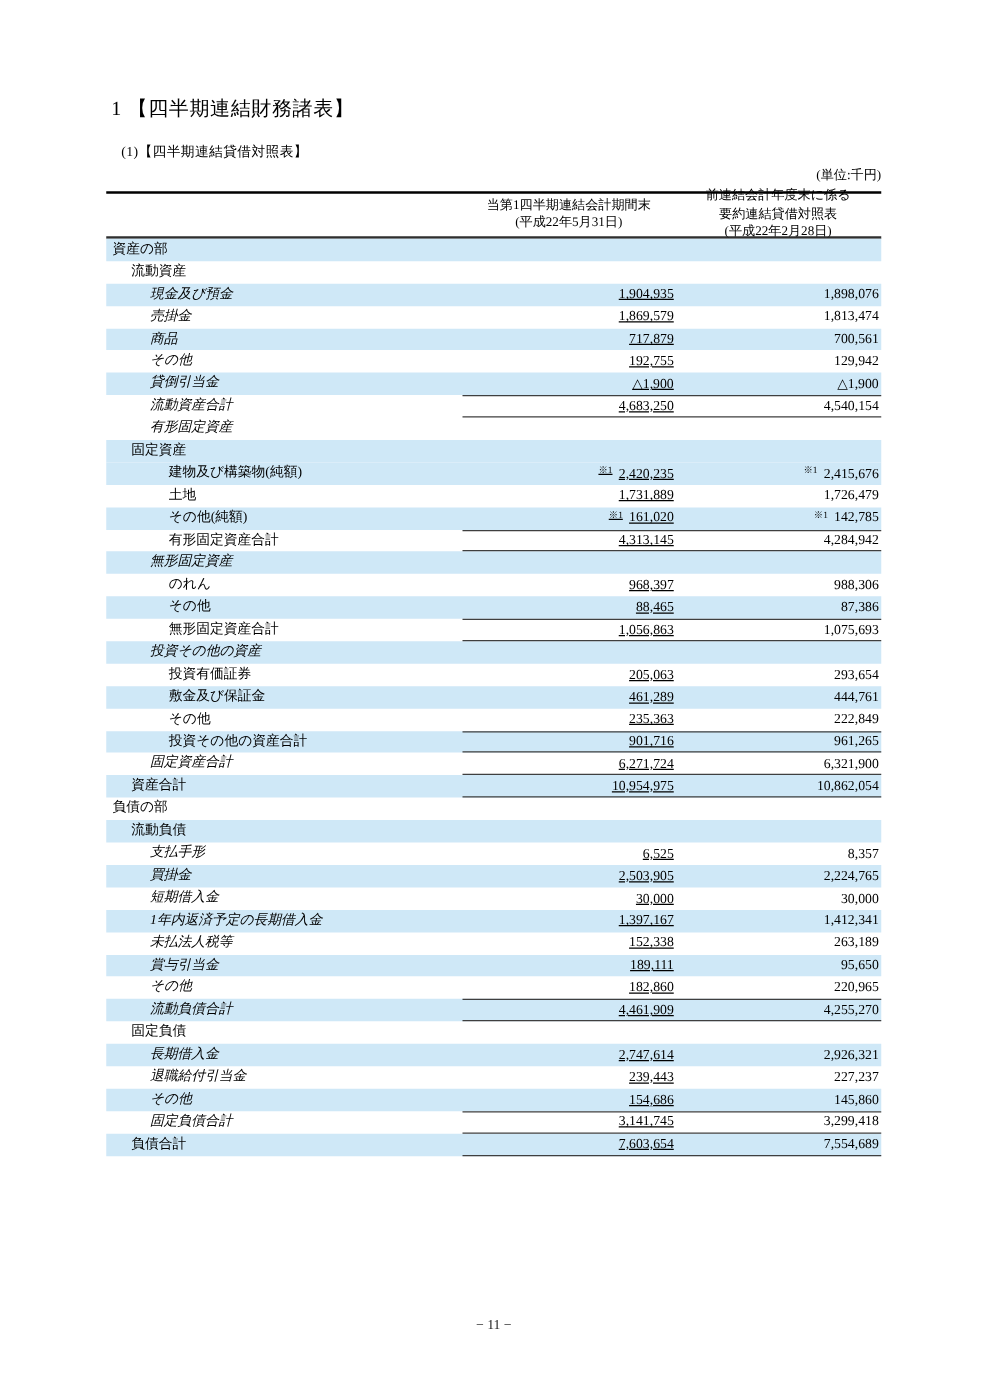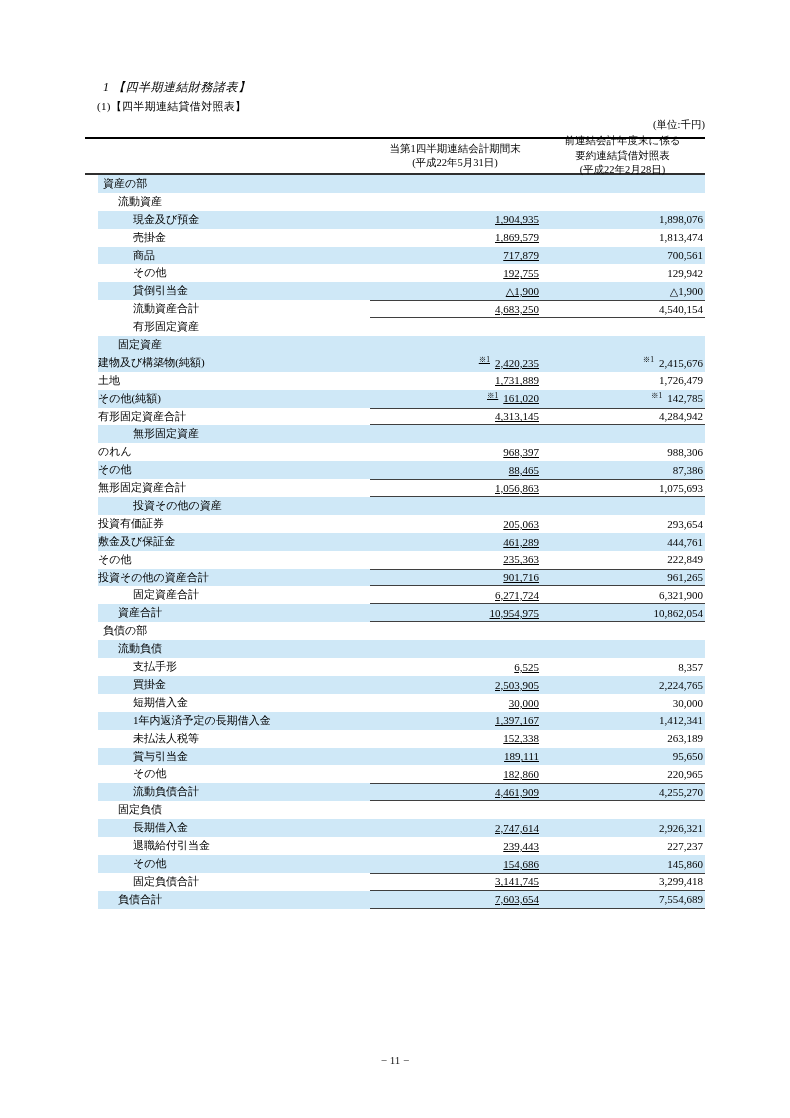--- a/index.html
+++ b/index.html
@@ -5,51 +5,51 @@
   html,body{margin:0;padding:0;background:#fff;}
   .page{
     position:relative;
     width:790px;height:1118px;
     background:#fff;
     font-family:"Liberation Serif","DejaVu Serif",serif;
     color:#000;
     overflow:hidden;
   }
   .content{position:absolute;left:85px;top:80px;width:620px;}
-  .title1{font-size:12px;line-height:15px;margin-left:18px;letter-spacing:0.5px;font-style:italic;}
-  .title2{font-size:11px;line-height:15px;margin-left:12px;margin-top:4px;letter-spacing:0.3px;}
+  .title1{font-size:16px;line-height:15px;margin-left:4px;letter-spacing:0.5px;}
+  .title2{font-size:11px;line-height:15px;margin-left:12px;margin-top:20px;letter-spacing:0.3px;}
   .unit-note{font-size:10.5px;line-height:14px;text-align:right;margin-top:4px;margin-bottom:5px;}
 
   .bs-table{width:620px;}
   .thead{
     display:flex;
     height:38px;
     border-top:2.5px solid var(--c-top,#000);
     border-bottom:2px solid var(--c-hd,#2f2f2f);
     box-sizing:border-box;
     align-items:center;
   }
   .th-spacer{width:285px;}
   .th-col{font-size:10.5px;line-height:14.5px;text-align:center;}
   .th-col.c1{width:170px;}
   .th-col.c2{width:165px;text-align:center;}
 
-  .row{display:flex;height:17.9px;box-sizing:border-box;margin-left:13px;}
+  .row{display:flex;height:17.9px;box-sizing:border-box;}
   .row.shaded{background:var(--c-shade,#cfe8f7);}
   .cell-label{
     flex:1 1 auto;
     font-size:11px;
     line-height:17.9px;
     white-space:nowrap;
     overflow:hidden;
   }
   .ind0{padding-left:5px;}
   .ind1{padding-left:20px;}
-  .ind2{padding-left:35px;}
-  .ind3{}
+  .ind2{padding-left:35px;font-style:italic;}
+  .ind3{padding-left:50px;}
   .nums{
     width:335px;flex:0 0 335px;
     display:flex;
     box-sizing:border-box;
   }
   .nums.rt{border-top:1.5px solid var(--c-rule,#3f3f3f);}
   .nums.rb{border-bottom:1.5px solid var(--c-rule,#3f3f3f);}
   .val{
     box-sizing:border-box;
     text-align:right;

